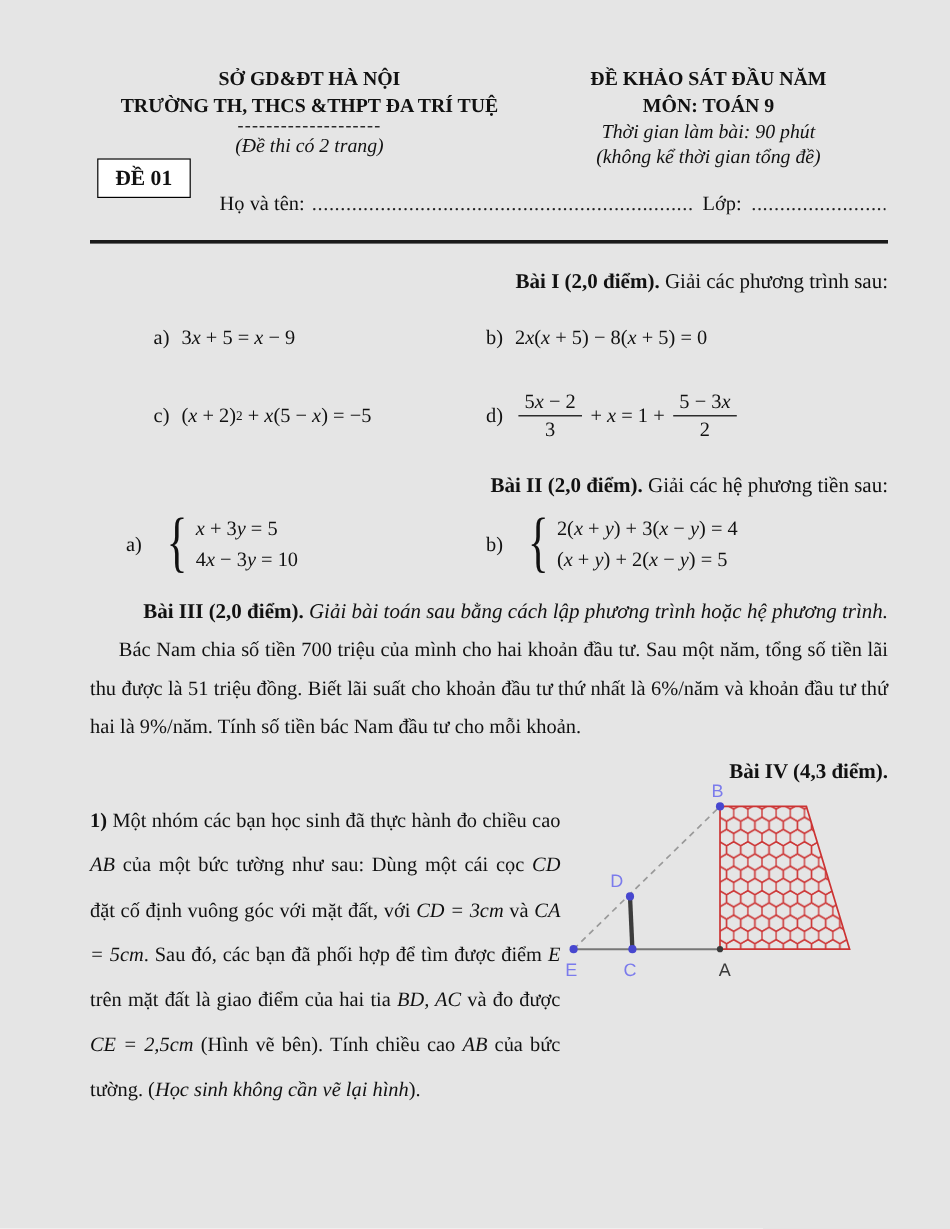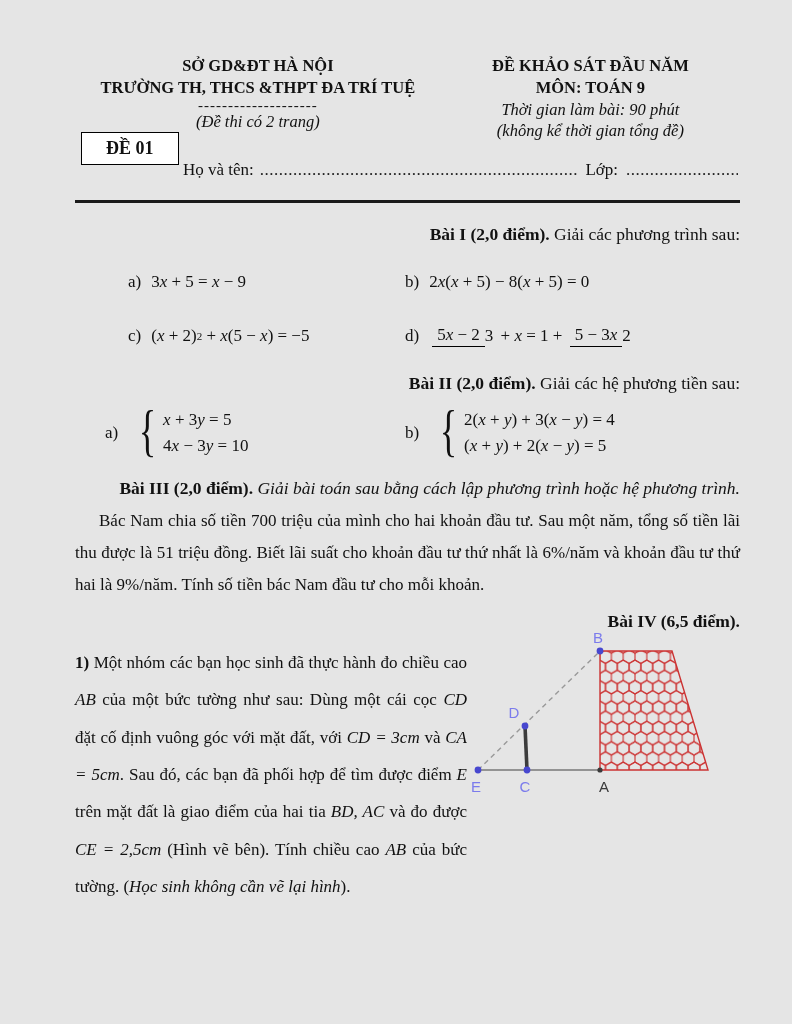--- a/index.html
+++ b/index.html
@@ -8,39 +8,39 @@
   
   .header{display:flex;}
   .header-left{width:55%;text-align:center;line-height:1.32;}
   .header-right{width:45%;text-align:center;line-height:1.32;}
   .h-bold{font-weight:bold;font-size:16.5px;}
   .h-italic{font-style:italic;font-size:16.5px;}
   .h-dash{line-height:0.8;font-size:15px;letter-spacing:1px;}
   
   .id-row{position:relative;height:46px;margin-top:4px;}
   .exam-code-box{position:absolute;left:6px;top:-14px;border:1.7px solid #000;
-                 padding:5px 24px;font-weight:bold;font-size:18px;background:#fff;}
+                 padding:5px 14px;font-weight:bold;font-size:18px;background:#fff;}
   .name-line{position:absolute;left:108px;right:2px;top:14px;display:flex;align-items:flex-end;}
   .dots{overflow:hidden;white-space:nowrap;letter-spacing:0.5px;color:#222;}
   .dots.grow{flex:1;margin:0 6px 0 6px;}
   .dots.short{width:112px;margin-left:8px;}
   .rule{border-top:3.2px solid #1a1a1a;margin-top:8px;}
   
   .b{font-weight:bold;}
   .it{font-style:italic;}
   .sup{font-size:11px;vertical-align:6px;}
   .section-title{margin-top:21px;font-size:17.5px;text-align:right;}
   .eq-row{display:flex;align-items:center;margin-top:27px;}
   .eq-row.second{margin-top:33px;}
   .eq-cell{display:flex;align-items:center;}
   .eq-cell.left{width:330px;padding-left:53px;box-sizing:border-box;}
   .eq-cell.right{flex:1;}
   .eq-label{margin-right:10px;}
   .eq{display:inline-flex;align-items:center;white-space:pre;}
-  .frac{display:inline-flex;flex-direction:row;text-align:center;margin:0 3px;vertical-align:middle;}
+  .frac{display:inline-flex;flex-direction:column;text-align:center;margin:0 3px;vertical-align:middle;}
   .frac .num{display:block;padding:0 5px 1px;border-bottom:1.5px solid #000;}
   .frac .den{display:block;padding-top:1px;}
   
   .sys-row{display:flex;margin-top:12px;}
   .sys-cell{display:flex;align-items:center;}
   .sys-cell.left{width:330px;padding-left:30px;box-sizing:border-box;}
   .sys{display:inline-flex;align-items:center;}
   .brace{font-size:56px;font-weight:400;line-height:0.9;margin:0 2px 4px 6px;transform:scaleX(0.65);}
   .sys-eqs{display:flex;flex-direction:column;line-height:1.55;}
   .sys-eqs .eq{white-space:pre;}
@@ -131,21 +131,21 @@
       </span>
     </div>
   </div>
 
   <div class="section-title" style="margin-top:18px;">
     <span class="b">Bài III (2,0 điểm).</span><span class="it"> Giải bài toán sau bằng cách lập phương trình hoặc hệ phương trình.</span>
   </div>
   <div class="para"><span>Bác Nam chia số tiền 700 triệu của mình cho hai khoản đầu tư. Sau một năm, tổng số tiền lãi thu được là 51 triệu đồng. Biết lãi suất cho khoản đầu tư thứ nhất là 6%/năm và khoản đầu tư thứ hai là 9%/năm. Tính số tiền bác Nam đầu tư cho mỗi khoản.</span></div>
 
   <div class="section-title" style="margin-top:10px;">
-    <span class="b">Bài IV (6,5 điểm).</span>
+    <span class="b">Bài IV (4,3 điểm).</span>
   </div>
   <div class="bai4">
     <div class="bai4-text"><span class="bd" style="font-weight: bold;">1) </span><span>Một nhóm các bạn học sinh đã thực hành đo chiều cao </span><span class="it">AB</span><span> của một bức tường như sau: Dùng một cái cọc </span><span class="it">CD</span><span> đặt cố định vuông góc với mặt đất, với </span><span class="it">CD = 3cm</span><span> và </span><span class="it">CA = 5cm</span><span>. Sau đó, các bạn đã phối hợp để tìm được điểm </span><span class="it">E</span><span> trên mặt đất là giao điểm của hai tia </span><span class="it">BD, AC</span><span> và đo được </span><span class="it">CE = 2,5cm</span><span> (Hình vẽ bên). Tính chiều cao </span><span class="it">AB</span><span> của bức tường. (</span><span class="it">Học sinh không cần vẽ lại hình</span><span>).</span></div>
 
     <div class="figure">
       <svg width="295" height="195" viewBox="0 0 295 195">
         <defs>
           <pattern id="hex" width="11.8" height="20.4" patternUnits="userSpaceOnUse">
             <g fill="none" stroke-width="1.1" stroke="#cc3333">
               <path d="M0,-6.8 L5.9,-3.4 L5.9,3.4 L0,6.8 L-5.9,3.4 L-5.9,-3.4 Z"></path>

